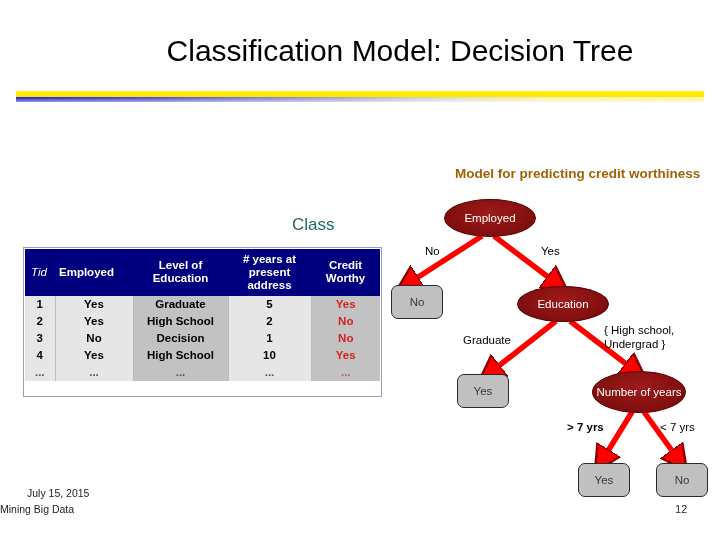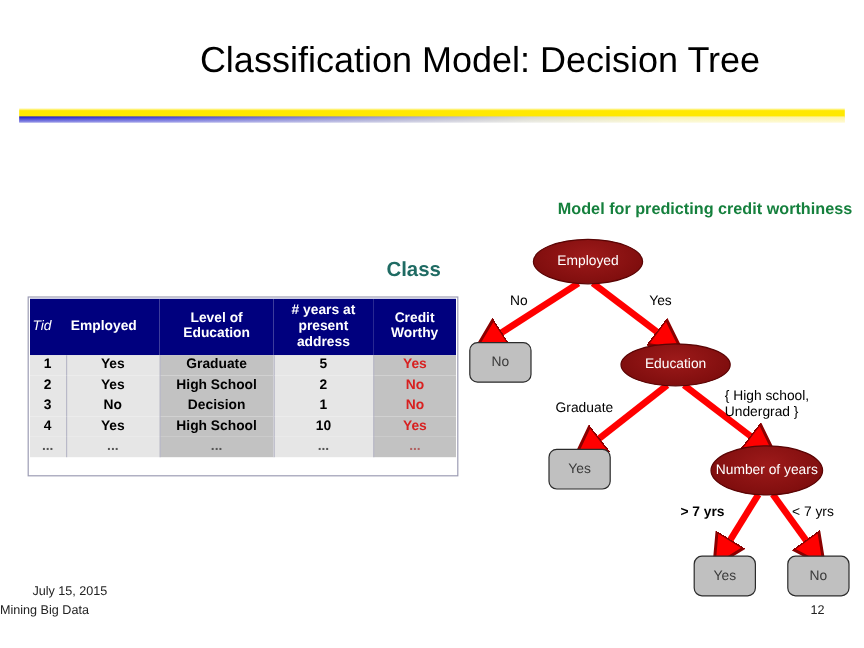--- a/index.html
+++ b/index.html
@@ -57,24 +57,24 @@
     content: "";
     position: absolute;
     left: 0; top: 0;
     width: 100%; height: 100%;
     background: linear-gradient(to bottom, rgba(255,255,255,0) 0%, rgba(255,255,255,0.55) 100%);
   }
 
   
   .class-label {
     position: absolute;
-    left: 322px;
+    left: 292px;
     top: 215px;
     font-size: 17px;
-    font-weight: bold;
+    font-weight: normal;
     color: #1f6b63;
   }
 
   
   .data-table {
     position: absolute;
     left: 25px;
     top: 249px;
     width: 355px;
     border-collapse: collapse;
@@ -89,21 +89,21 @@
     padding: 4px 2px;
     line-height: 1.12;
     text-align: center;
     vertical-align: middle;
     border: none;
   }
   .data-table th.th-tid {
     font-style: italic;
     font-weight: normal;
     font-size: 11.5px;
-    text-align: left;
+    text-align: center;
     padding-right: 4px;
   }
   .data-table th.th-employed { text-align: left; padding-left: 4px; }
   .data-table td {
     text-align: center;
     font-weight: bold;
     font-size: 11.5px;
     padding: 2.5px 2px;
     color: #000000;
     border: none;
@@ -131,25 +131,24 @@
     box-sizing: border-box;
     pointer-events: none;
   }
 
   
   .tree-heading {
     position: absolute;
     left: 455px;
     top: 166px;
     width: 265px;
-    text-align: center;
     font-size: 13.5px;
     font-weight: bold;
     line-height: 1.25;
-    color: #15803d;
+    color: #a16207;
   }
 
   
   .tree-svg {
     position: absolute;
     left: 0;
     top: 0;
     width: 720px;
     height: 540px;
     pointer-events: none;

